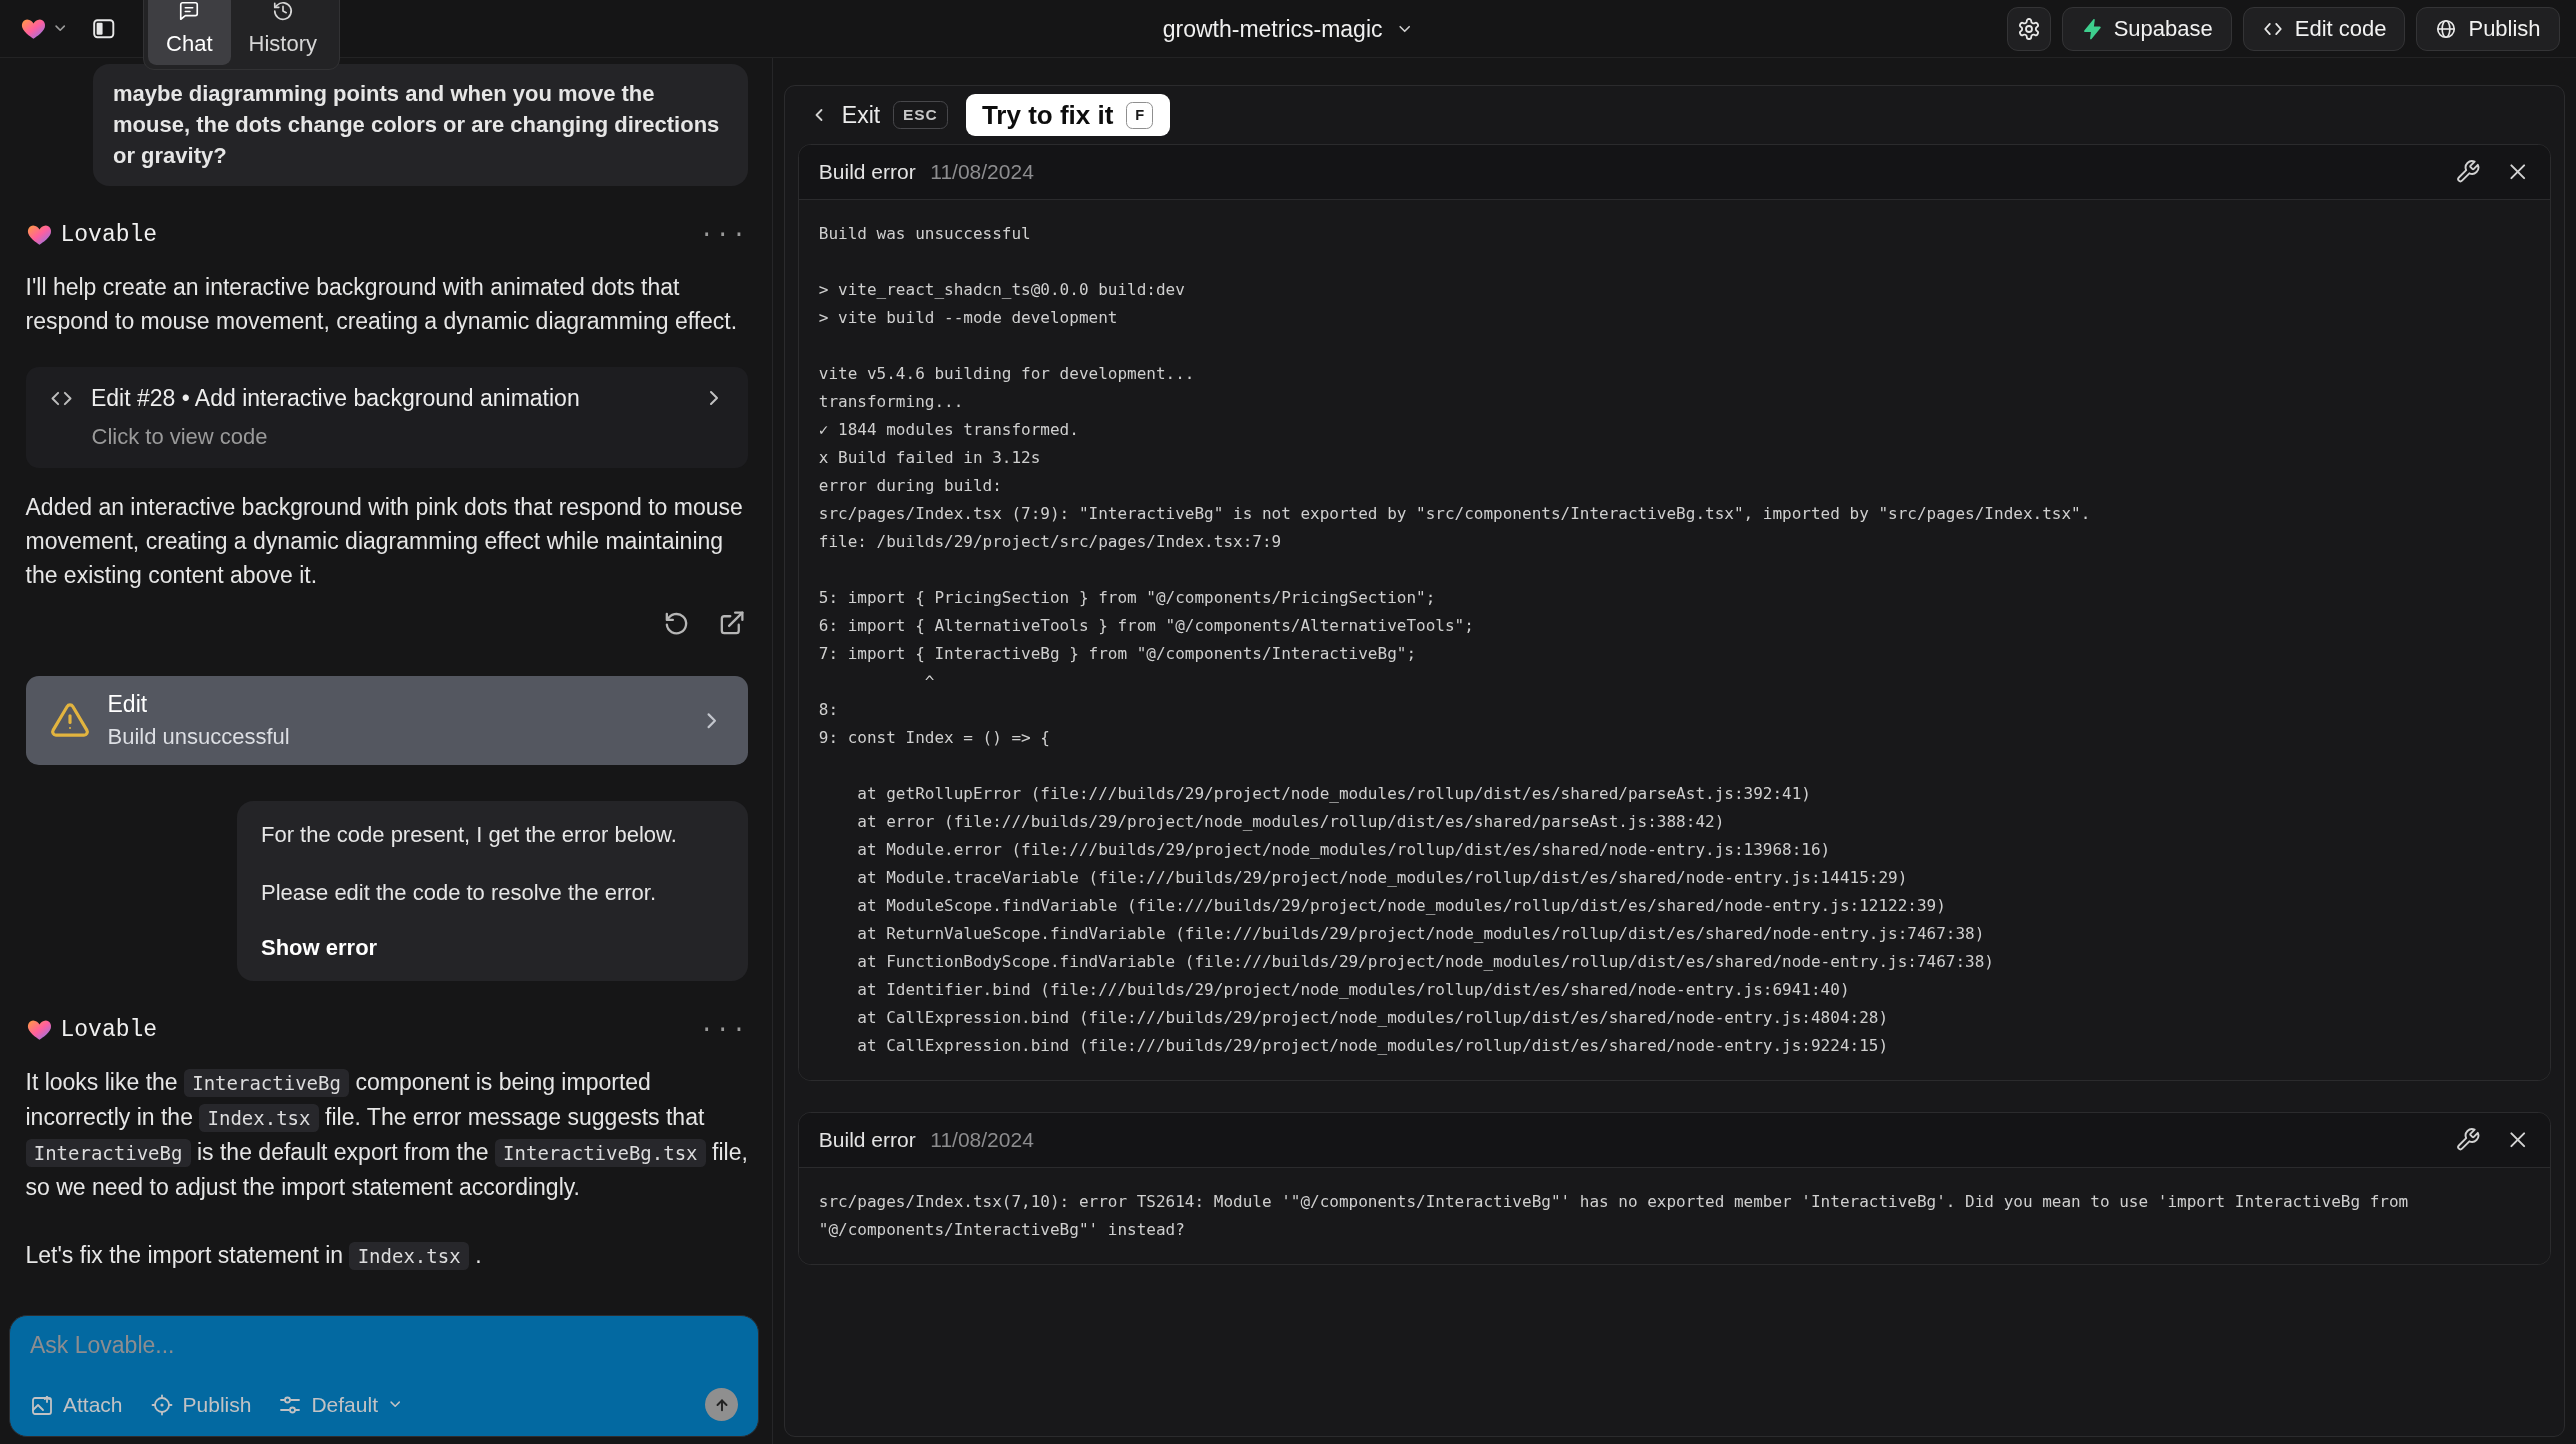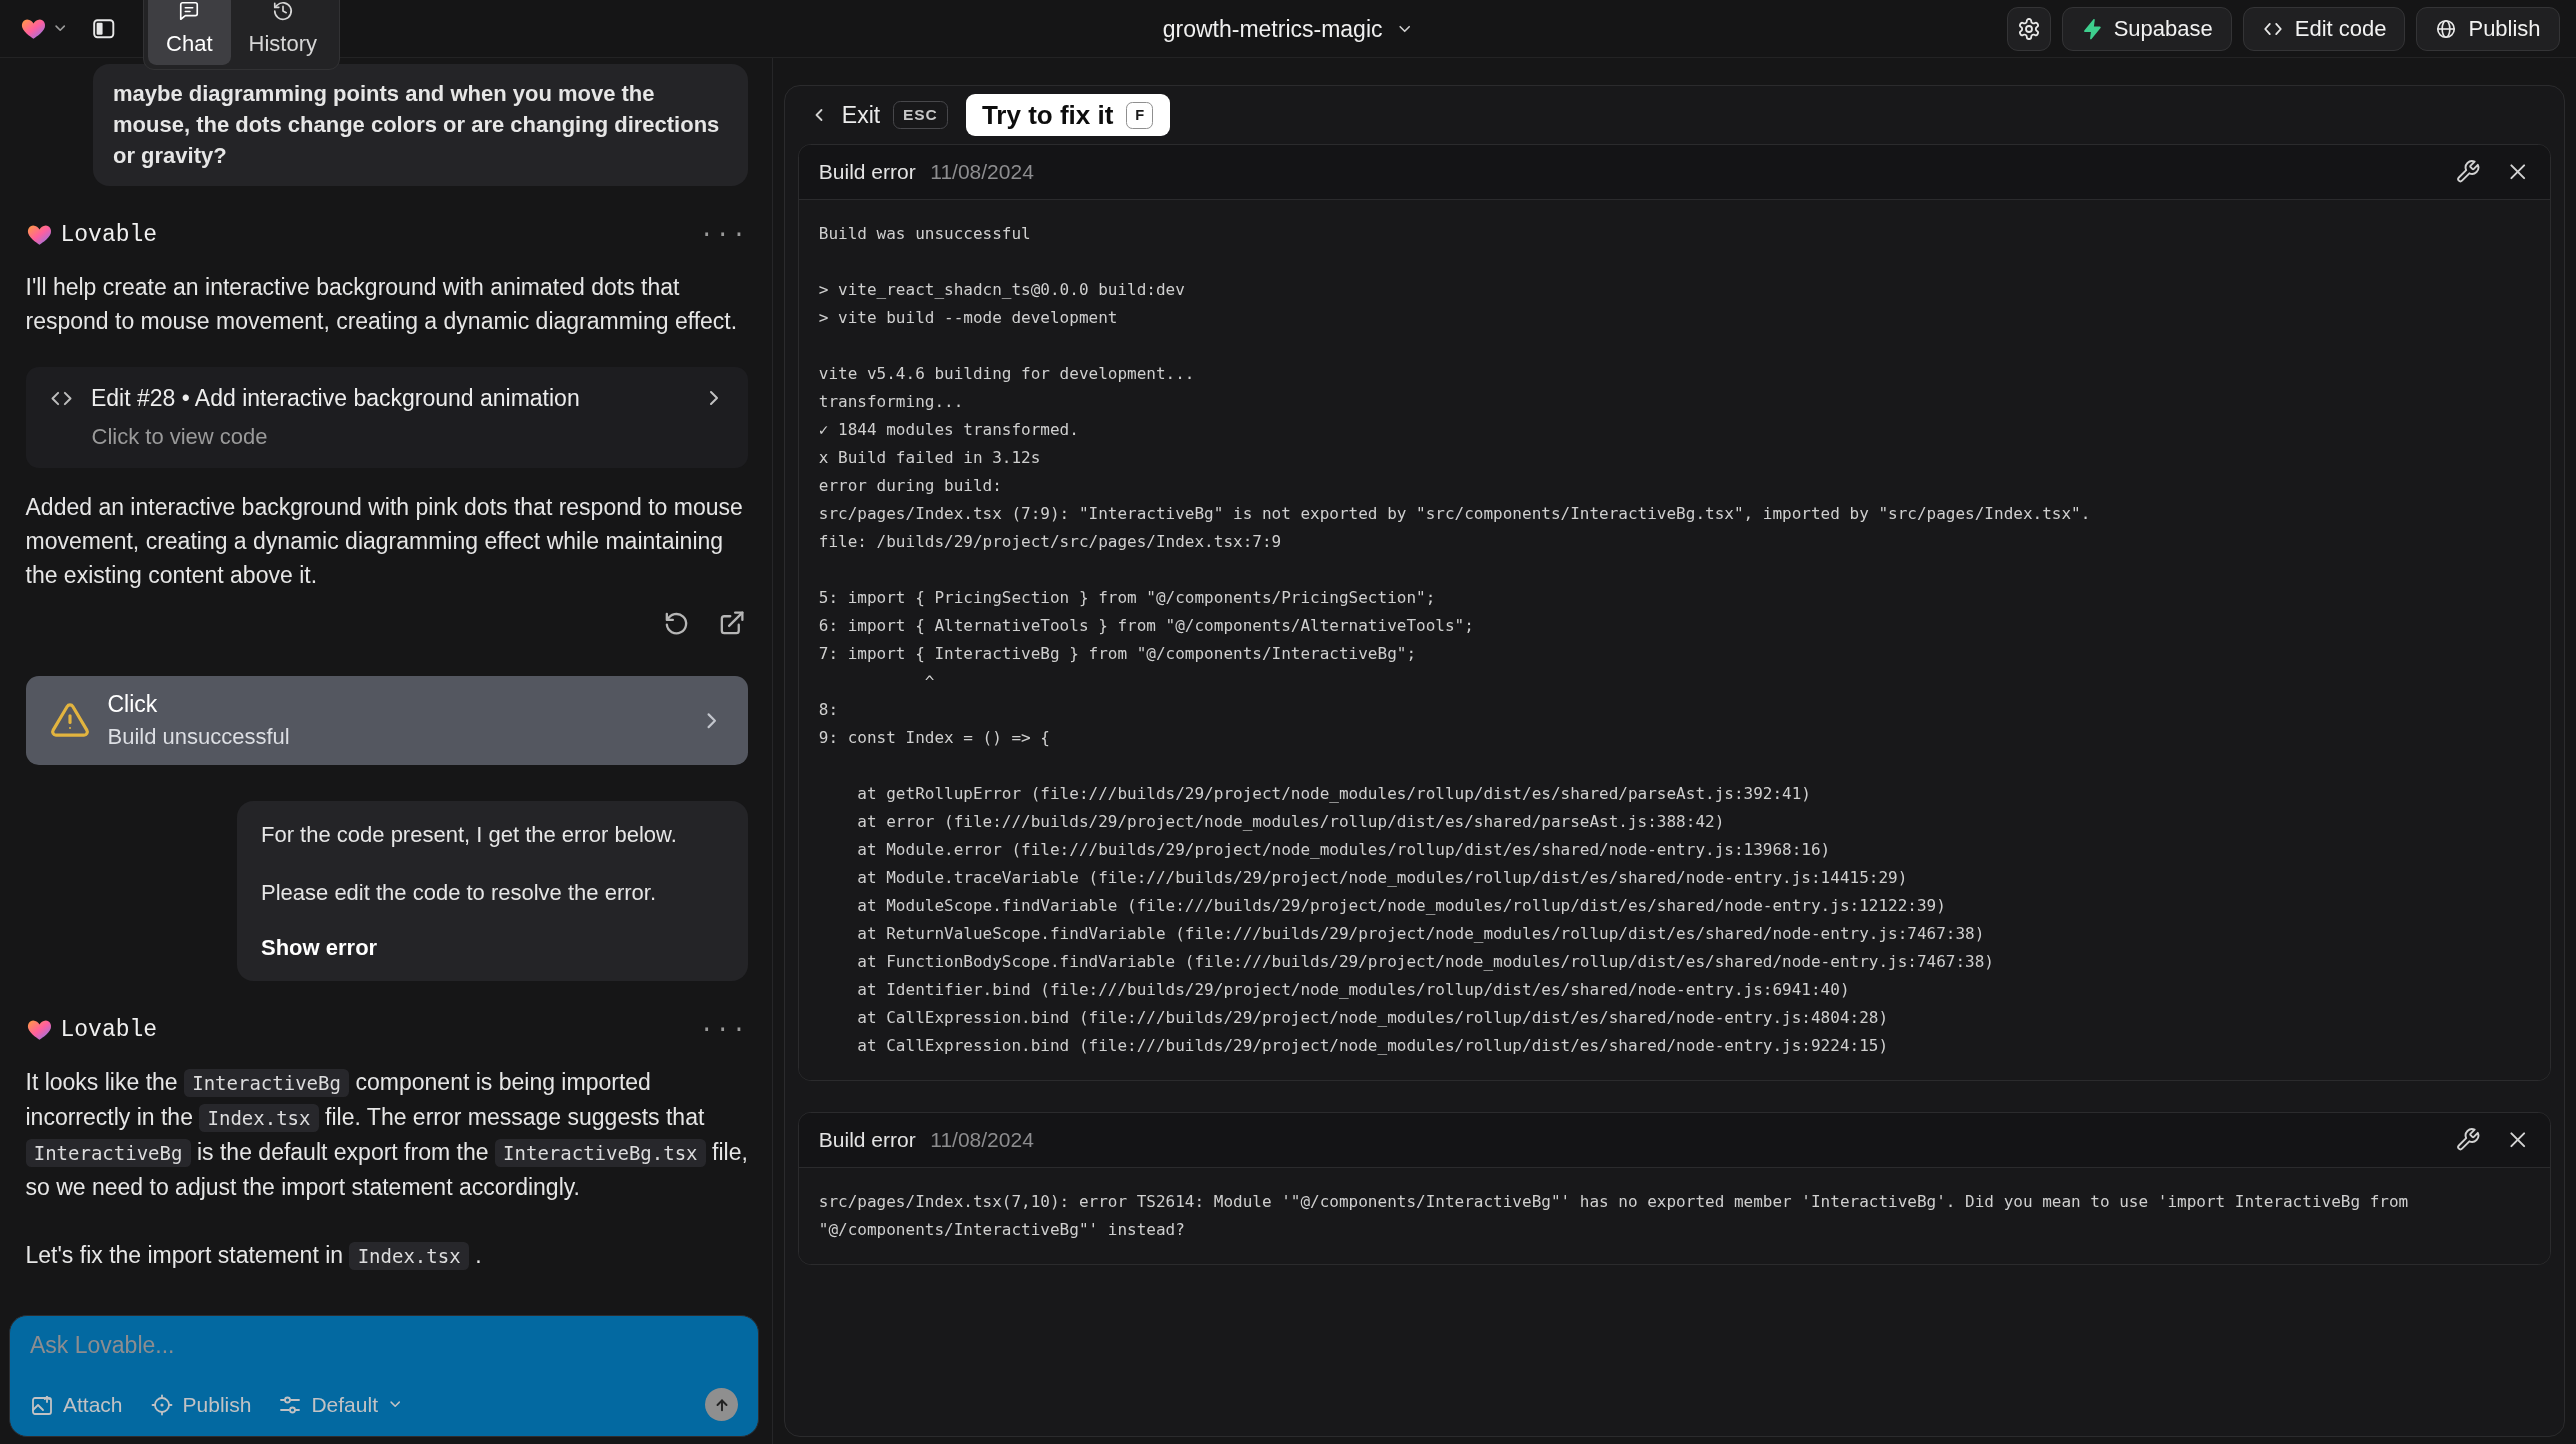--- a/index.html
+++ b/index.html
@@ -70,21 +70,21 @@
     outline:none; font-family:"Liberation Sans", sans-serif; font-size:23px; color:#e8e8e8; }
   .composer textarea::placeholder { color:#8d8d90; }
   .composer-row { display:flex; align-items:center; gap:27px; margin-top:9px; }
   .composer-tool { display:flex; align-items:center; gap:9px; font-size:21px; color:#c2c2c4;
     cursor:pointer; }
   .send-btn { margin-left:auto; width:33px; height:33px; border-radius:50%; background:#8f8f8f;
     display:flex; align-items:center; justify-content:center; cursor:pointer; }
 
   
   .preview { position:absolute; left:784px; top:85px; right:11px; bottom:7.3px;
-    background:#18181a; border:0.9px solid #2b2b2d; border-radius:16px; overflow:hidden; }
+    background:#18181a; border:0.9px solid #2b2b2d; border-radius:11px; overflow:hidden; }
   .preview-header { height:58px; display:flex; align-items:center; padding:0 24px; gap:18px; }
   .exit-group { display:flex; align-items:center; gap:12.8px; cursor:pointer; }
   .exit-label { font-size:23px; color:#ececec; }
   .kbd { border:0.9px solid #47474b; border-radius:7.3px; padding:3.6px 9px; font-size:15.5px;
     font-weight:bold; color:#c8c8c8; letter-spacing:0.9px; }
   .fix-btn { display:flex; align-items:center; gap:12.8px; height:42px; padding:0 16.4px;
     background:#ffffff; border-radius:9px; cursor:pointer; }
   .fix-label { font-size:26px; font-weight:600; color:#0d0d0d; }
   .fix-key { width:27px; height:27px; border:1.4px solid #8f8f8f; border-radius:6.4px;
     display:flex; align-items:center; justify-content:center; font-size:14.6px; font-weight:bold;
@@ -271,21 +271,21 @@
 
   <div class="error-card">
     <span>
       <svg class="ic" width="40" height="40" viewBox="0 0 24 24" fill="none" stroke="#e2b43f" stroke-width="1.9" stroke-linecap="round" stroke-linejoin="round">
         <path d="M10.3 3.9 1.9 18.1a2 2 0 0 0 1.7 3h16.8a2 2 0 0 0 1.7-3L13.7 3.9a2 2 0 0 0-3.4 0z"></path>
         <line x1="12" y1="9.5" x2="12" y2="13.5"></line>
           <circle cx="12" cy="16.8" r="0.6" fill="#e2b43f" stroke="none"></circle>
       </svg>
     </span>
     <span class="error-texts">
-      <span class="error-title">Click</span>
+      <span class="error-title">Edit</span>
       <span class="error-sub">Build unsuccessful</span>
     </span>
     <span class="error-chevron">
       <svg class="ic" width="25.5" height="25.5" viewBox="0 0 24 24" fill="none" stroke="currentColor" stroke-width="2" stroke-linecap="round" stroke-linejoin="round">
           <polyline points="9 6 15 12 9 18"></polyline>
         </svg>
     </span>
   </div>
 
   <div class="bubble bubble-2">

